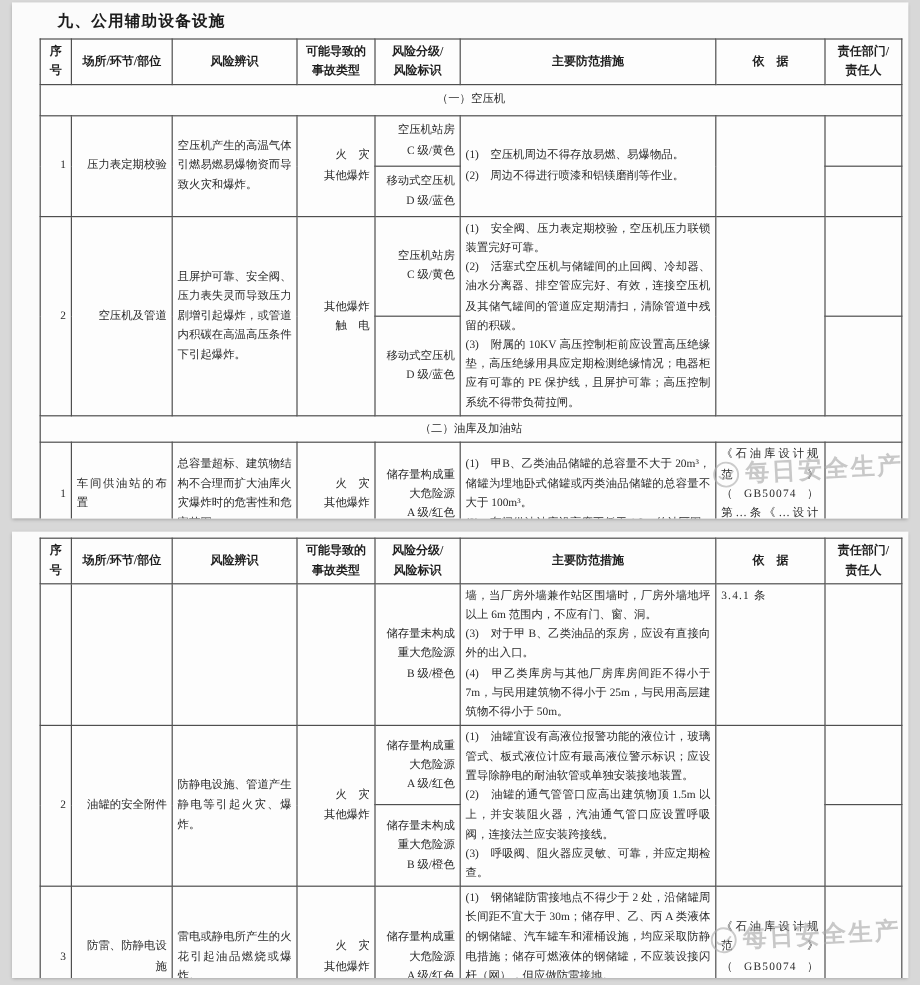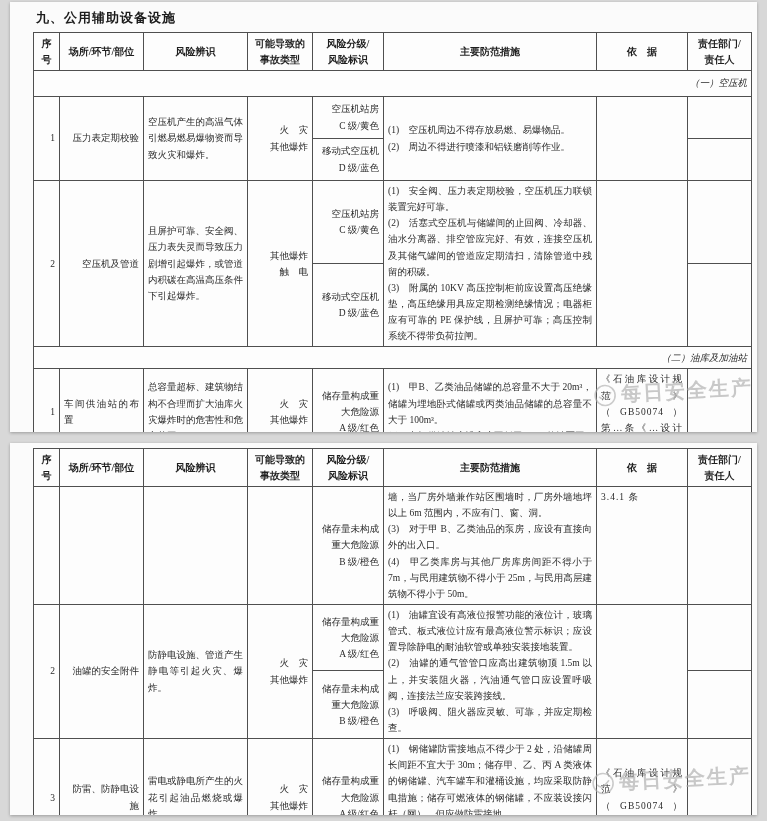--- a/index.html
+++ b/index.html
@@ -14,42 +14,42 @@
   .panel {
     position: absolute; left: 10px; width: 747px;
     background: #fbfbfb;
     box-shadow: 0 1px 3px rgba(0,0,0,.28);
     overflow: hidden;
   }
   #panel1 { top: 2px; height: 430px; }
   #panel2 { top: 443px; height: 372px; }
   .doc-title {
     font-weight: bold; font-size: 13px; color: #1c1c1c;
-    padding: 7px 0 5px 26px; letter-spacing: 1px;
+    padding: 7px 0 5px 38px; letter-spacing: 1px;
   }
   table.risk {
     border-collapse: collapse; table-layout: fixed;
     margin-left: 23px; width: 718px; background: #fdfdfd;
   }
   .risk td, .risk th {
     border: 1px solid #4f4f4f;
     font-size: 9.5px; color: #2a2a2a;
     padding: 2px 4px; vertical-align: middle;
     overflow: hidden; white-space: pre-line; line-height: 1.7;
     font-weight: normal;
   }
   .risk th {
     font-weight: bold; text-align: center; font-size: 10px;
     line-height: 1.55; padding: 3px 2px; color: #1f1f1f;
   }
   .c  { text-align: right; }
   .j  { text-align: justify; padding: 3px 6px; }
   .m  { text-align: justify; padding: 3px 5px; }
   .gl { text-align: right; padding: 2px 3px 2px 7px; }
-  .section { text-align: right; padding-left: 9px; font-style: italic; }
+  .section { text-align: center; padding-left: 9px; }
   .basis { text-align: justify; padding: 3px 5px; letter-spacing: 1px; }
   .wm {
     position: absolute; display: flex; align-items: center; gap: 3px;
     transform: rotate(-3deg); opacity: .62; pointer-events: none;
     color: #a9a9a9; font-size: 20px; font-weight: bold;
     letter-spacing: 2px; white-space: nowrap; z-index: 5;
   }
   #wm1 { left: 592px; top: 378px; }
   #wm2 { left: 590px; top: 766px; }
   .wm svg { flex: 0 0 auto; }

